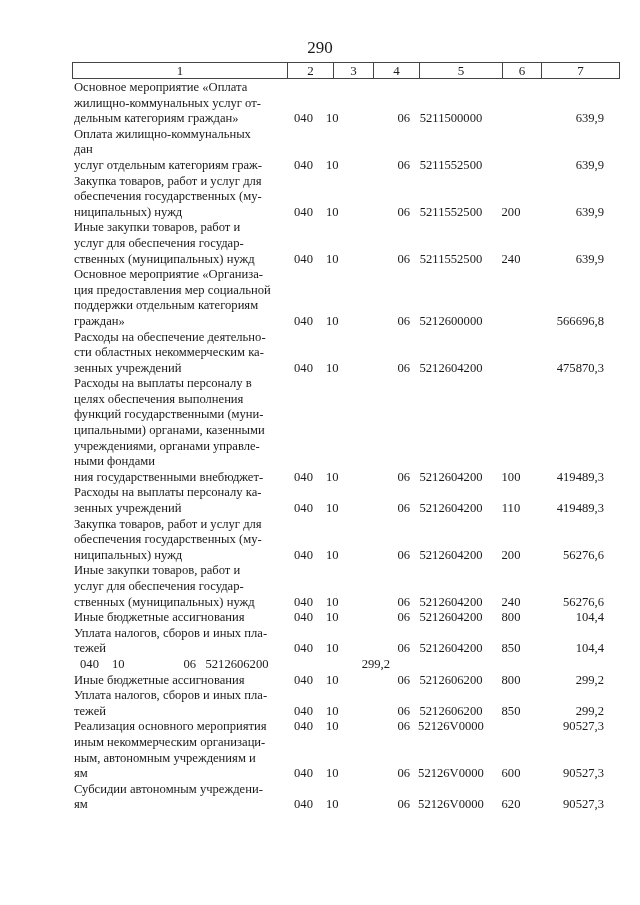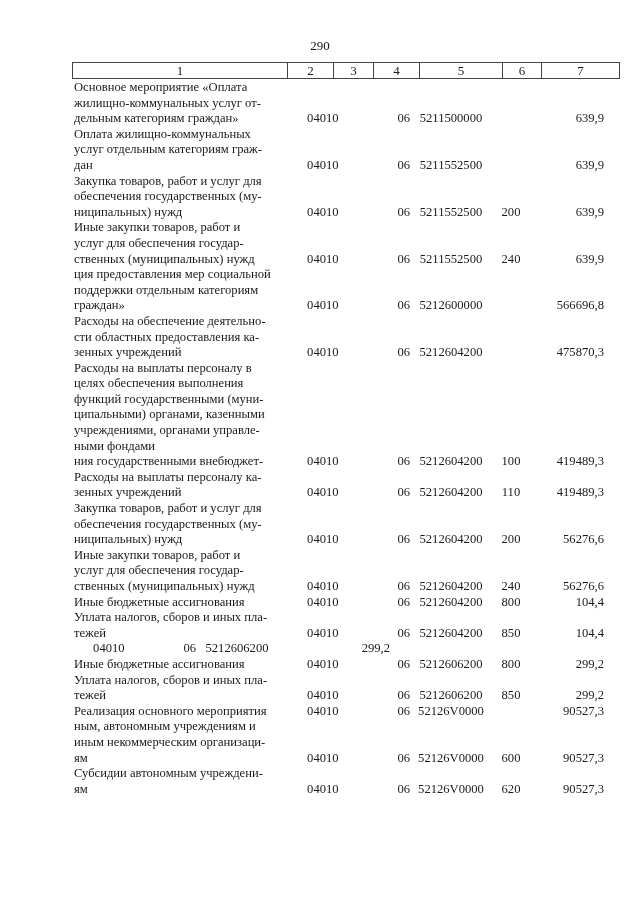--- a/index.html
+++ b/index.html
@@ -3,40 +3,40 @@
 <meta charset="utf-8">
 <style>
   html, body { margin: 0; padding: 0; background: #ffffff; }
   body {
     width: 640px; height: 905px; position: relative; overflow: hidden;
     font-family: "Liberation Serif", "DejaVu Serif", serif;
     color: #1a1a1a;
   }
   .page-number {
     position: absolute; top: 38px; left: 0; width: 640px;
-    text-align: center; font-size: 13px;
+    text-align: center; font-size: 17px;
   }
   .header-table {
     position: absolute; top: 62px; left: 72px;
     border-collapse: collapse; font-size: 13px;
   }
   .header-table td {
     border: 1px solid #444; height: 15px; padding: 0;
     text-align: center; line-height: 15px;
   }
   .rows {
     position: absolute; top: 80px; left: 67px; width: 540px;
   }
   .row {
     display: flex; align-items: flex-end;
     font-size: 12.6px; line-height: 15.6px;
   }
   .c1 { width: 207px; padding-left: 7px; text-align: justify; text-align-last: left; }
   .c1 .lineblk { display: block; }
-  .c2 { width: 45px; text-align: right; }
+  .c2 { width: 45px; text-align: center; }
   .c3 { width: 39px; text-align: left; }
   .c4 { width: 45px; text-align: right; }
   .c5 { width: 82px; text-align: center; }
   .c6 { width: 38px; text-align: center; }
   .c7 { width: 77px; text-align: right; padding-right: 3px; box-sizing: border-box; }
   .w1 { width: 214px; } .w2 { width: 45px; } .w3 { width: 39px; }
   .w4 { width: 45px; } .w5 { width: 82px; } .w6 { width: 38px; } .w7 { width: 77px; }
 </style>
 </head>
 <body>
@@ -67,22 +67,22 @@
       <div class="c2">040</div>
       <div class="c3">10</div>
       <div class="c4">06</div>
       <div class="c5">5211500000</div>
       <div class="c6"></div>
       <div class="c7">639,9</div>
     </div>
     <div class="row">
       <div class="c1">
         <span class="lineblk">Оплата жилищно-коммунальных</span>
+        <span class="lineblk">дан</span>
         <span class="lineblk">услуг отдельным категориям граж-</span>
-        <span class="lineblk">дан</span>
       </div>
       <div class="c2">040</div>
       <div class="c3">10</div>
       <div class="c4">06</div>
       <div class="c5">5211552500</div>
       <div class="c6"></div>
       <div class="c7">639,9</div>
     </div>
     <div class="row">
       <div class="c1">
@@ -105,35 +105,36 @@
       </div>
       <div class="c2">040</div>
       <div class="c3">10</div>
       <div class="c4">06</div>
       <div class="c5">5211552500</div>
       <div class="c6">240</div>
       <div class="c7">639,9</div>
     </div>
     <div class="row">
       <div class="c1">
+        <span class="lineblk">Основное мероприятие «Организа-</span>
         <span class="lineblk">ция предоставления мер социальной</span>
         <span class="lineblk">поддержки отдельным категориям</span>
         <span class="lineblk">граждан»</span>
       </div>
       <div class="c2">040</div>
       <div class="c3">10</div>
       <div class="c4">06</div>
       <div class="c5">5212600000</div>
       <div class="c6"></div>
       <div class="c7">566696,8</div>
     </div>
     <div class="row">
       <div class="c1">
         <span class="lineblk">Расходы на обеспечение деятельно-</span>
-        <span class="lineblk">сти областных предоставления ка-</span>
+        <span class="lineblk">сти областных некоммерческим ка-</span>
         <span class="lineblk">зенных учреждений</span>
       </div>
       <div class="c2">040</div>
       <div class="c3">10</div>
       <div class="c4">06</div>
       <div class="c5">5212604200</div>
       <div class="c6"></div>
       <div class="c7">475870,3</div>
     </div>
     <div class="row">
@@ -251,22 +252,22 @@
       </div>
       <div class="c2">040</div>
       <div class="c3">10</div>
       <div class="c4">06</div>
       <div class="c5">52126V0000</div>
       <div class="c6"></div>
       <div class="c7">90527,3</div>
     </div>
     <div class="row">
       <div class="c1">
+        <span class="lineblk">иным некоммерческим организаци-</span>
         <span class="lineblk">ным, автономным учреждениям и</span>
-        <span class="lineblk">иным некоммерческим организаци-</span>
         <span class="lineblk">ям</span>
       </div>
       <div class="c2">040</div>
       <div class="c3">10</div>
       <div class="c4">06</div>
       <div class="c5">52126V0000</div>
       <div class="c6">600</div>
       <div class="c7">90527,3</div>
     </div>
     <div class="row">

